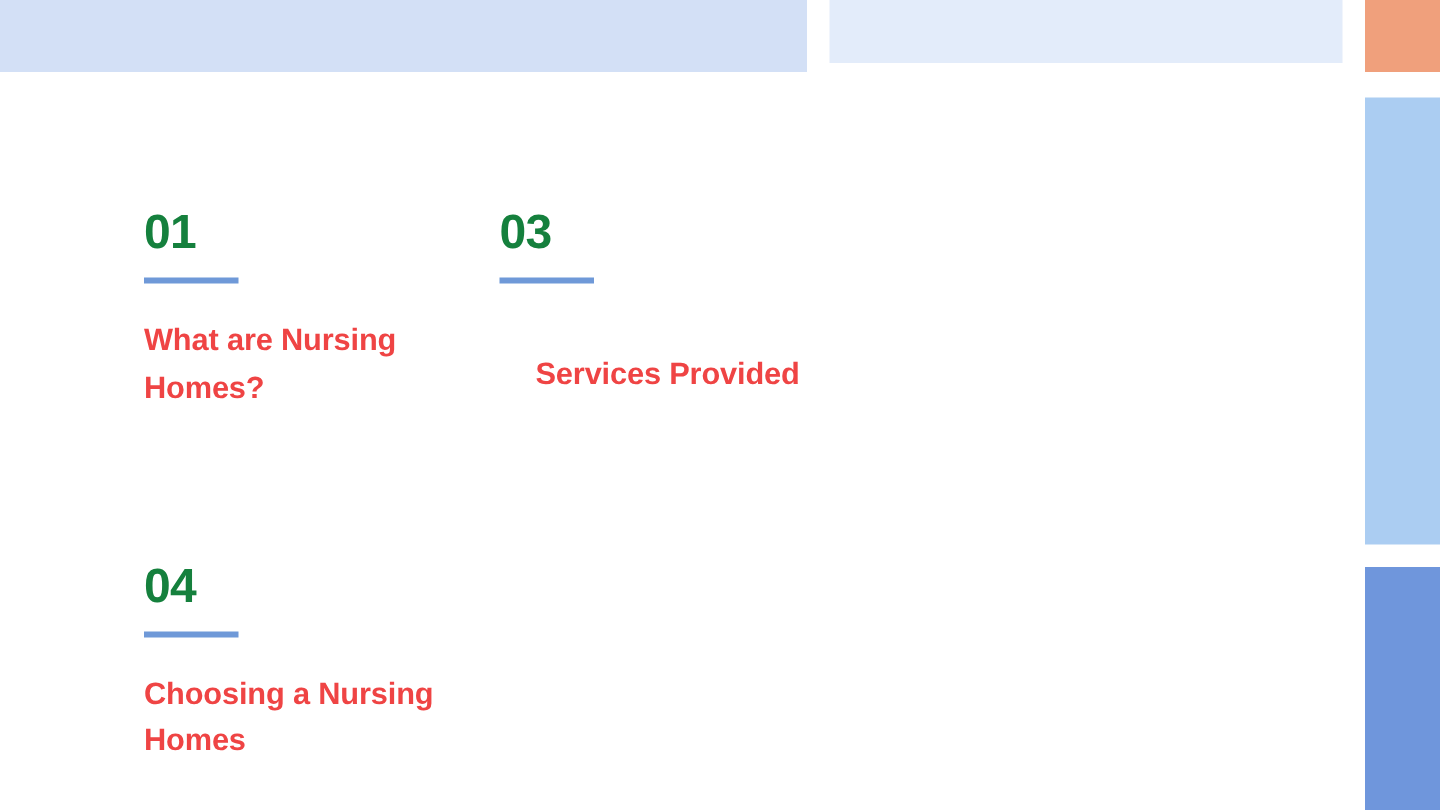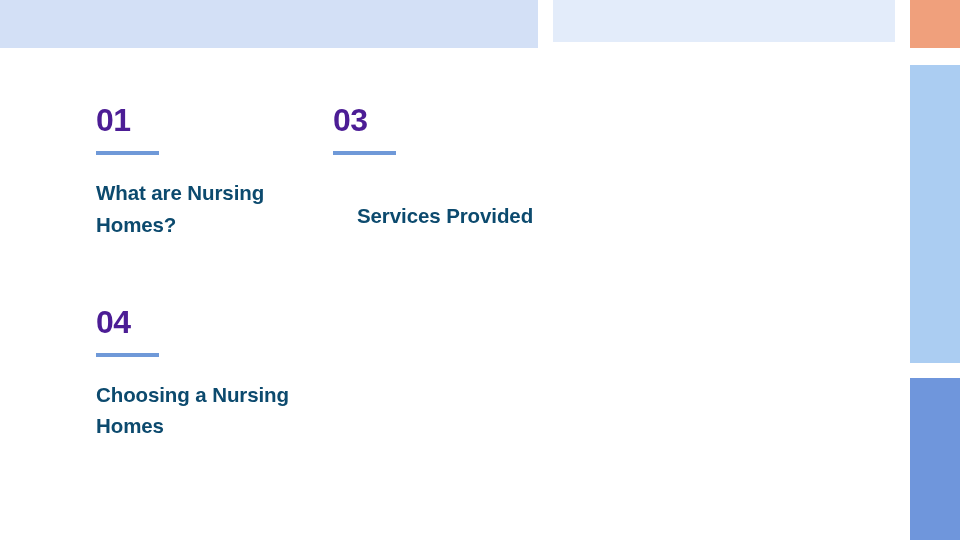--- a/index.html
+++ b/index.html
@@ -76,35 +76,36 @@
     width: 237px;
     box-sizing: border-box;
     padding-right: 20px;
   }
   .agenda-item.col-3 {
     width: 286px;
   }
   .item-number {
     font-size: 32px;
     font-weight: bold;
-    color: #4c1d95;
+    color: #15803d;
     line-height: 1;
     letter-spacing: -0.5px;
+    margin-top: 34px;
   }
   .item-rule {
     width: 63px;
     height: 4px;
     background: #6f99d8;
     margin-top: 15px;
   }
   .item-title {
     margin-top: 22px;
     font-size: 20.5px;
     font-weight: bold;
-    color: #0c4a6e;
+    color: #ef4444;
     line-height: 1.55;
     letter-spacing: -0.1px;
     max-width: 200px;
   }
   .item-title.wide {
     max-width: 215px;
     margin-left: 24px;
   }
   
   .item-title.single-line {

